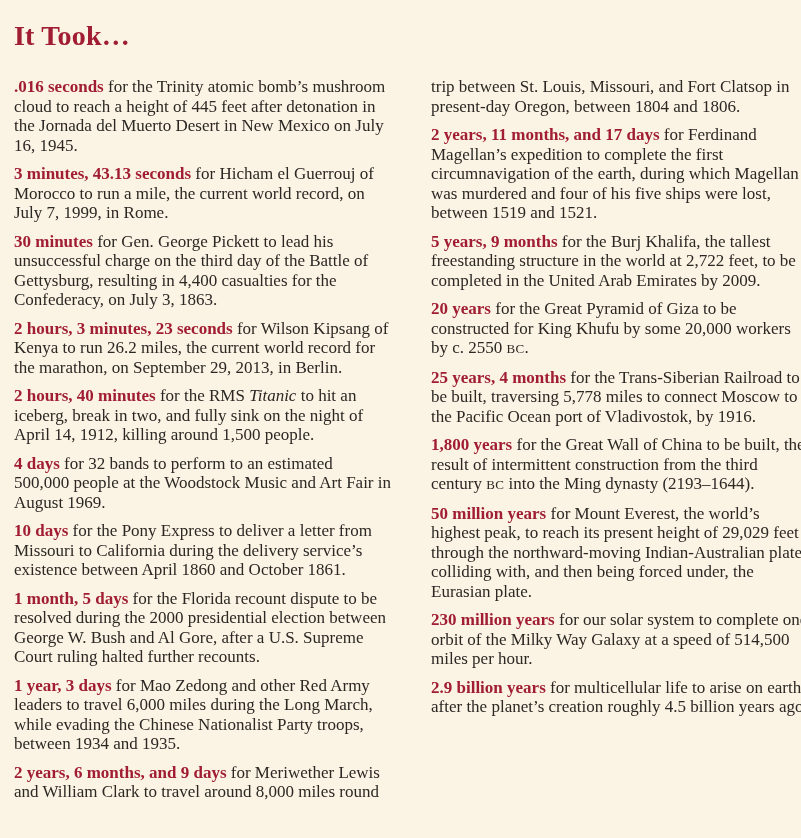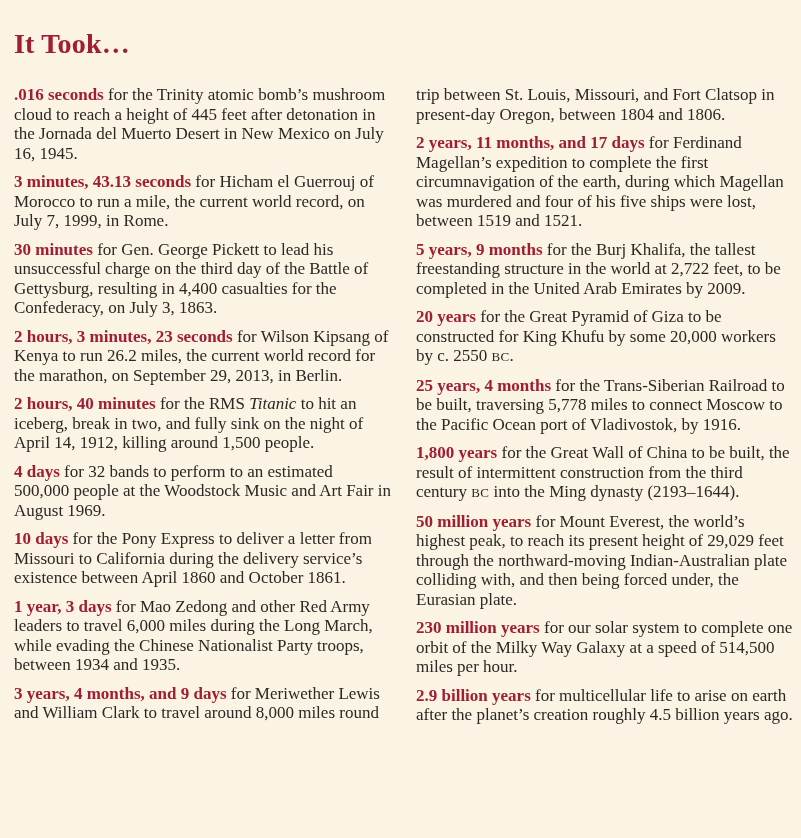--- a/index.html
+++ b/index.html
@@ -11,34 +11,34 @@
     height: 838px;
     background: #fbf3e3;
     font-family: "Liberation Serif", serif;
     color: #2b2824;
     overflow: hidden;
   }
   .page {
     box-sizing: border-box;
     width: 723px;
     height: 838px;
-    padding: 28px 12px 0 14px;
+    padding: 20px 12px 0 14px;
     border-radius: 32px;
   }
   .page-title {
     margin: 0;
     color: #a01d33;
     font-size: 28px;
     line-height: 32px;
     font-weight: bold;
     letter-spacing: 0.2px;
   }
   .columns {
     display: flex;
-    gap: 25px;
+    gap: 40px;
     margin-top: 25px;
   }
   .col {
     width: 377px;
     flex: 0 0 377px;
   }
   p.entry {
     margin: 0 0 9px 0;
     font-size: 17px;
     line-height: 19.5px;
@@ -66,22 +66,23 @@
   <div class="columns">
 
     <div class="col">
       <p class="entry"><span class="duration">.016 seconds</span> <span>for the Trinity atomic bomb’s mushroom cloud to reach a height of 445 feet after detonation in the Jornada del Muerto Desert in New Mexico on July 16, 1945.</span></p>
       <p class="entry"><span class="duration">3 minutes, 43.13 seconds</span> <span>for Hicham el Guerrouj of Morocco to run a mile, the current world record, on July 7, 1999, in Rome.</span></p>
       <p class="entry"><span class="duration">30 minutes</span> <span>for Gen. George Pickett to lead his unsuccessful charge on the third day of the Battle of Gettysburg, resulting in 4,400 casualties for the Confederacy, on July 3, 1863.</span></p>
       <p class="entry"><span class="duration">2 hours, 3 minutes, 23 seconds</span> <span>for Wilson Kipsang of Kenya to run 26.2 miles, the current world record for the marathon, on September 29, 2013, in Berlin.</span></p>
       <p class="entry"><span class="duration">2 hours, 40 minutes</span> <span>for the RMS </span><span class="ital">Titanic</span><span> to hit an iceberg, break in two, and fully sink on the night of April 14, 1912, killing around 1,500 people.</span></p>
       <p class="entry"><span class="duration">4 days</span> <span>for 32 bands to perform to an estimated 500,000 people at the Woodstock Music and Art Fair in August 1969.</span></p>
       <p class="entry"><span class="duration">10 days</span> <span>for the Pony Express to deliver a letter from Missouri to California during the delivery service’s existence between April 1860 and October 1861.</span></p>
+      <p class="entry"><span class="duration">1 month, 5 days</span> <span>for the Florida recount dispute to be resolved during the 2000 presidential election between George W. Bush and Al Gore, after a U.S. Supreme Court ruling halted further recounts.</span></p>
       <p class="entry"><span class="duration">1 year, 3 days</span> <span>for Mao Zedong and other Red Army leaders to travel 6,000 miles during the Long March, while evading the Chinese Nationalist Party troops, between 1934 and 1935.</span></p>
-      <p class="entry"><span class="duration">3 years, 4 months, and 9 days</span> <span>for Meriwether Lewis and William Clark to travel around 8,000 miles round</span></p>
+      <p class="entry"><span class="duration">2 years, 6 months, and 9 days</span> <span>for Meriwether Lewis and William Clark to travel around 8,000 miles round</span></p>
     </div>
 
     <div class="col">
       <p class="entry"><span>trip between St. Louis, Missouri, and Fort Clatsop in present-day Oregon, between 1804 and 1806.</span></p>
       <p class="entry"><span class="duration">2 years, 11 months, and 17 days</span> <span>for Ferdinand Magellan’s expedition to complete the first circumnavigation of the earth, during which Magellan was murdered and four of his five ships were lost, between 1519 and 1521.</span></p>
       <p class="entry"><span class="duration">5 years, 9 months</span> <span>for the Burj Khalifa, the tallest freestanding structure in the world at 2,722 feet, to be completed in the United Arab Emirates by 2009.</span></p>
       <p class="entry"><span class="duration">20 years</span> <span>for the Great Pyramid of Giza to be constructed for King Khufu by some 20,000 workers by c. 2550 </span><span class="smallcaps">BC</span><span>.</span></p>
       <p class="entry"><span class="duration">25 years, 4 months</span> <span>for the Trans-Siberian Railroad to be built, traversing 5,778 miles to connect Moscow to the Pacific Ocean port of Vladivostok, by 1916.</span></p>
       <p class="entry"><span class="duration">1,800 years</span> <span>for the Great Wall of China to be built, the result of intermittent construction from the third century </span><span class="smallcaps">BC</span><span> into the Ming dynasty (2193–1644).</span></p>
       <p class="entry"><span class="duration">50 million years</span> <span>for Mount Everest, the world’s highest peak, to reach its present height of 29,029 feet through the northward-moving Indian-Australian plate colliding with, and then being forced under, the Eurasian plate.</span></p>

